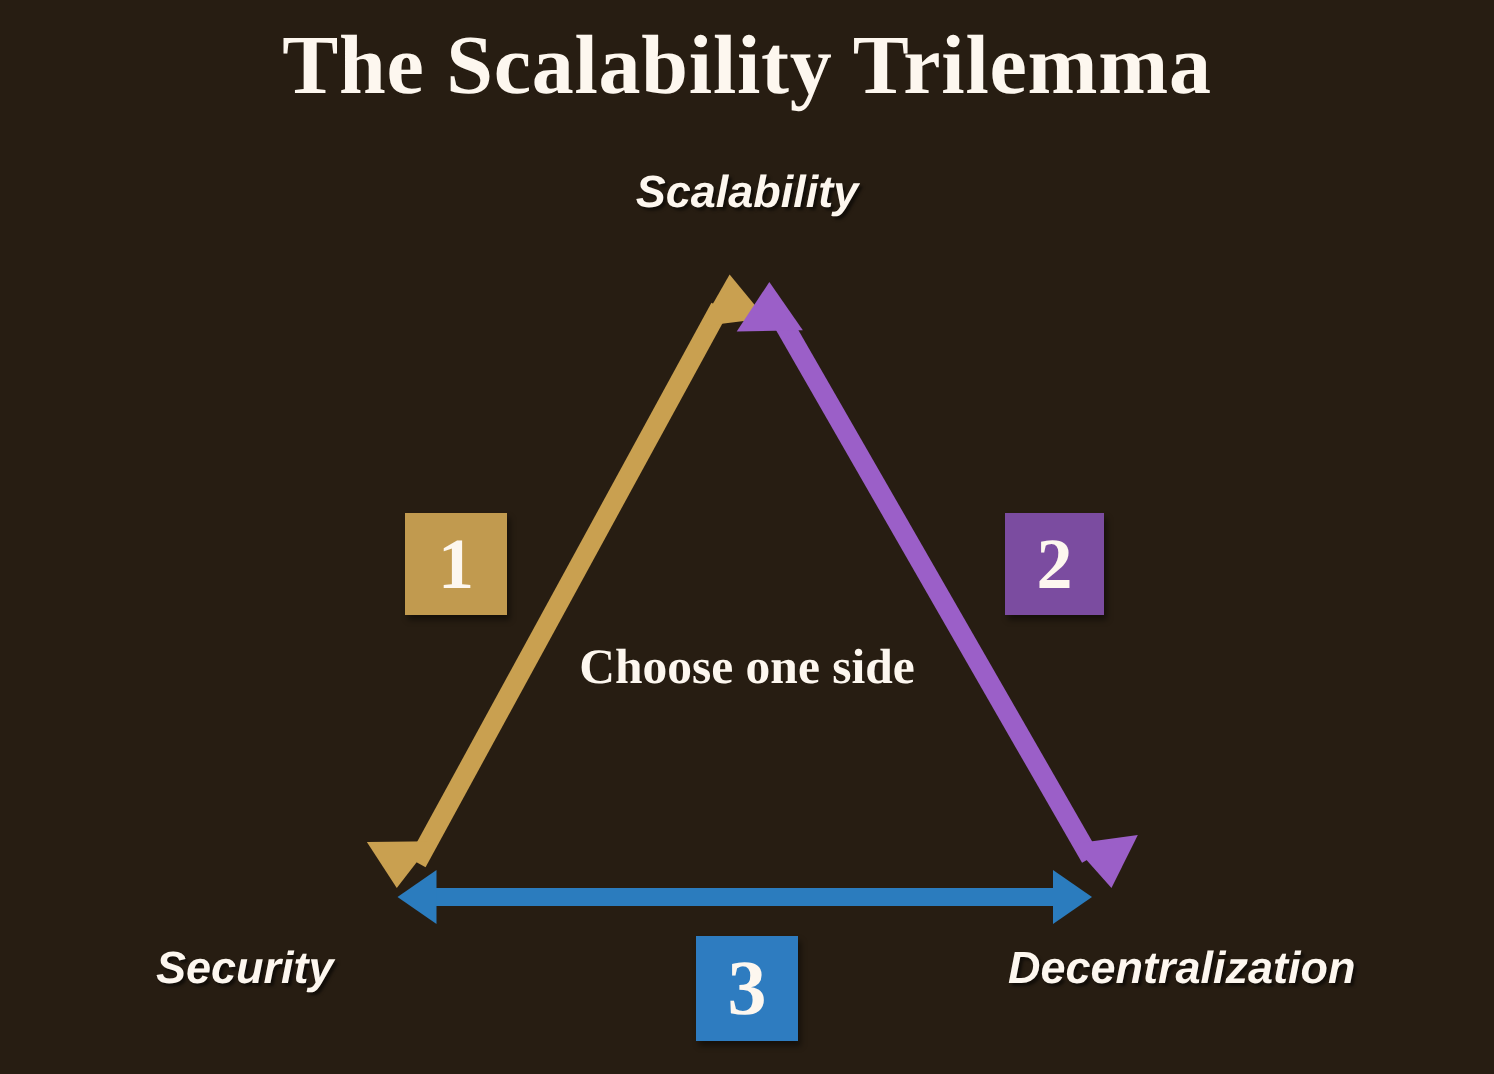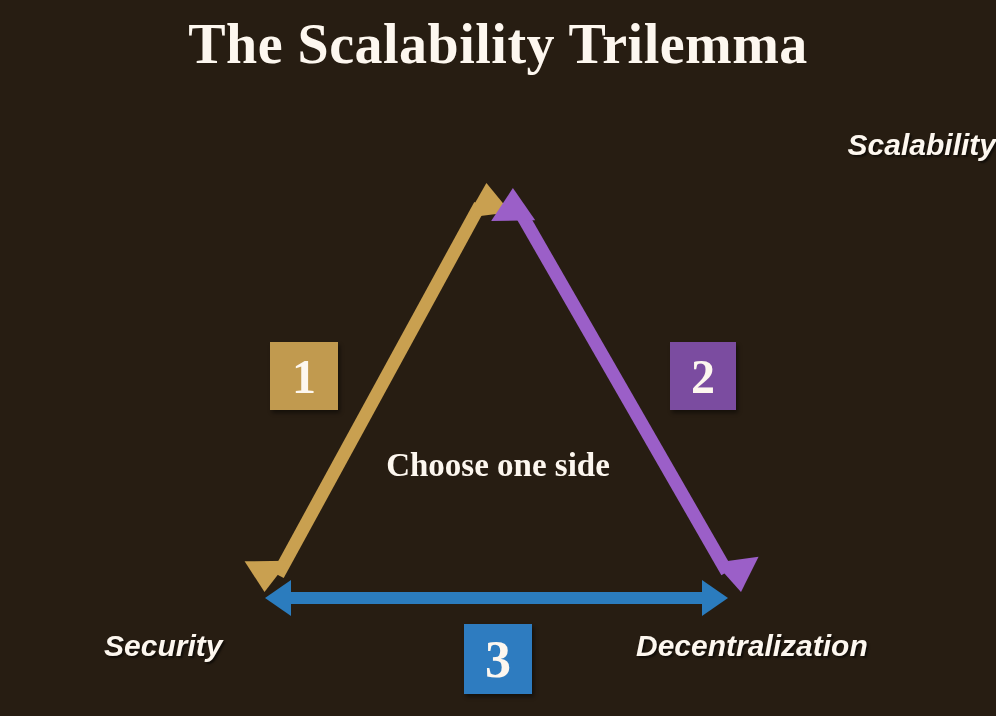--- a/index.html
+++ b/index.html
@@ -41,35 +41,36 @@
     font-style: italic;
     font-weight: bold;
     font-size: 30px;
     color: #fdf7ef;
     white-space: nowrap;
     text-shadow: 2px 2px 2px rgba(0,0,0,0.55);
     text-align: right;
   }
   #label-scalability {
     left: 0;
-    top: 128px;
+    top: 112px;
     width: 996px;
+    text-align: center;
   }
   #label-security {
     left: 104px;
     top: 629px;
   }
   #label-decentralization {
-    left: 636px;
+    left: 672px;
     top: 629px;
   }
   .center-note {
     position: absolute;
     left: 298px;
-    top: 444px;
+    top: 424px;
     width: 400px;
     text-align: center;
     font-family: "Liberation Serif", serif;
     font-weight: bold;
     font-size: 33px;
     line-height: 42px;
     color: #fdf7ef;
   }
   .badge {
     position: absolute;

